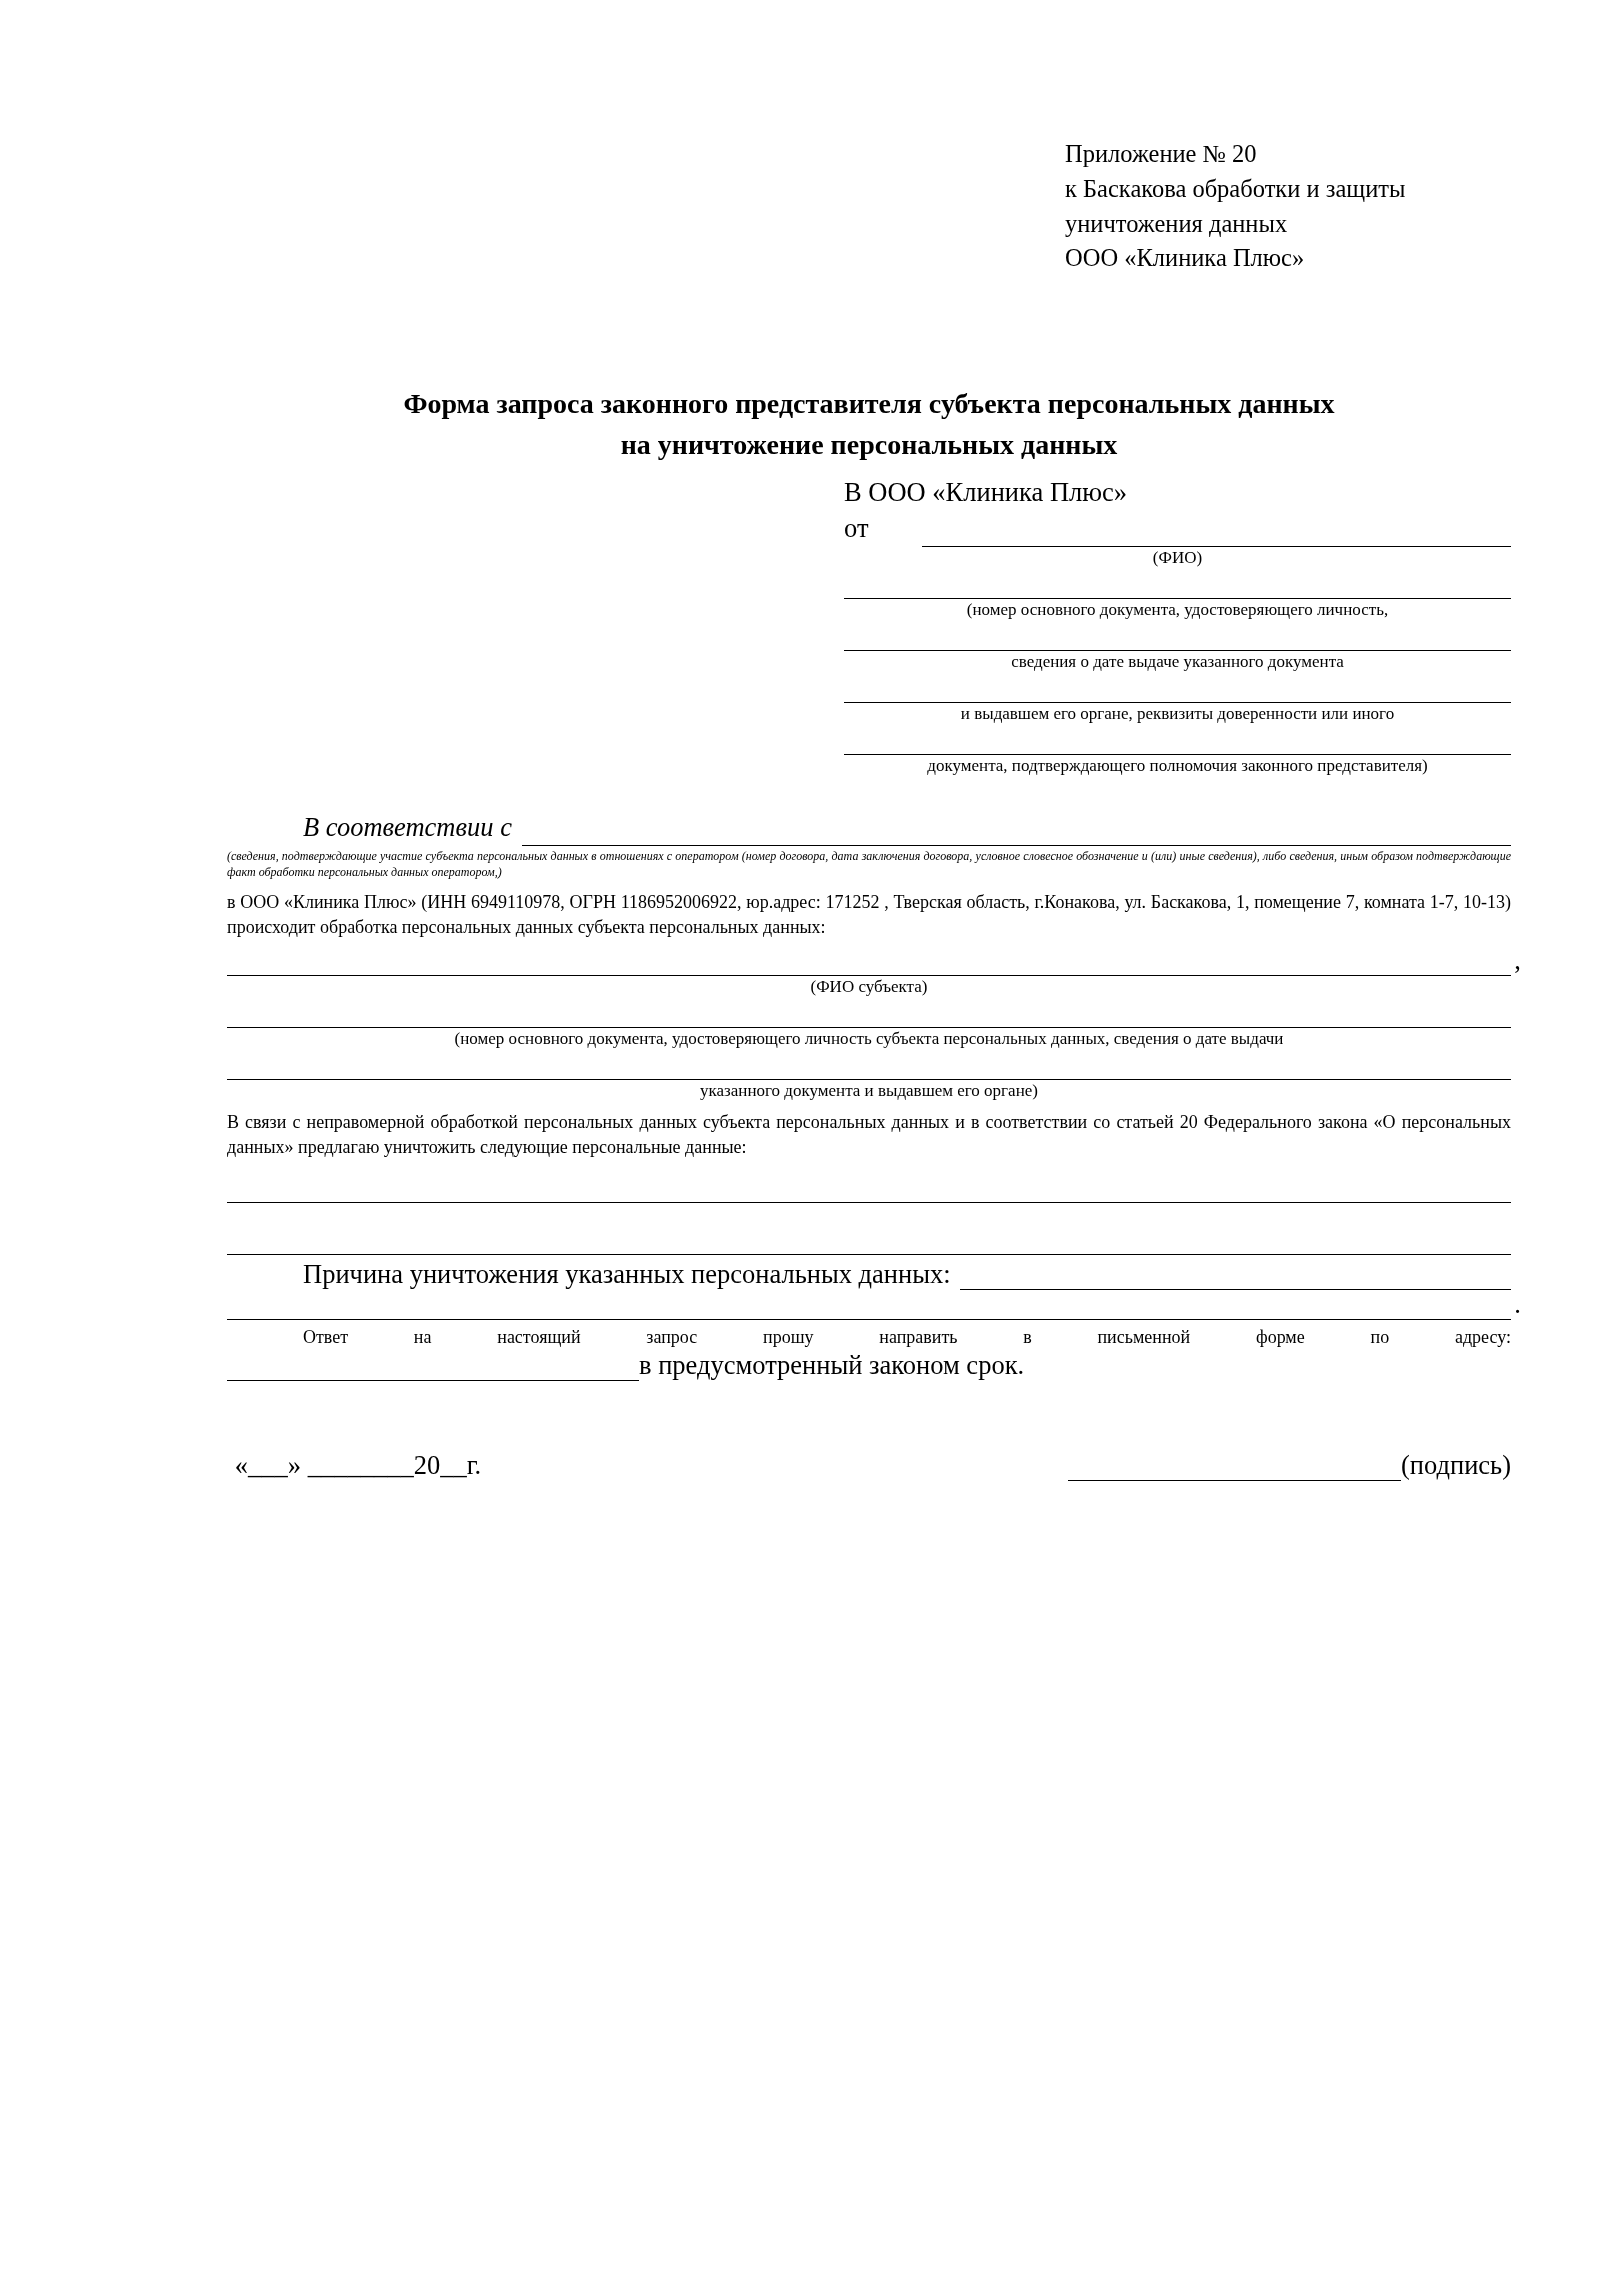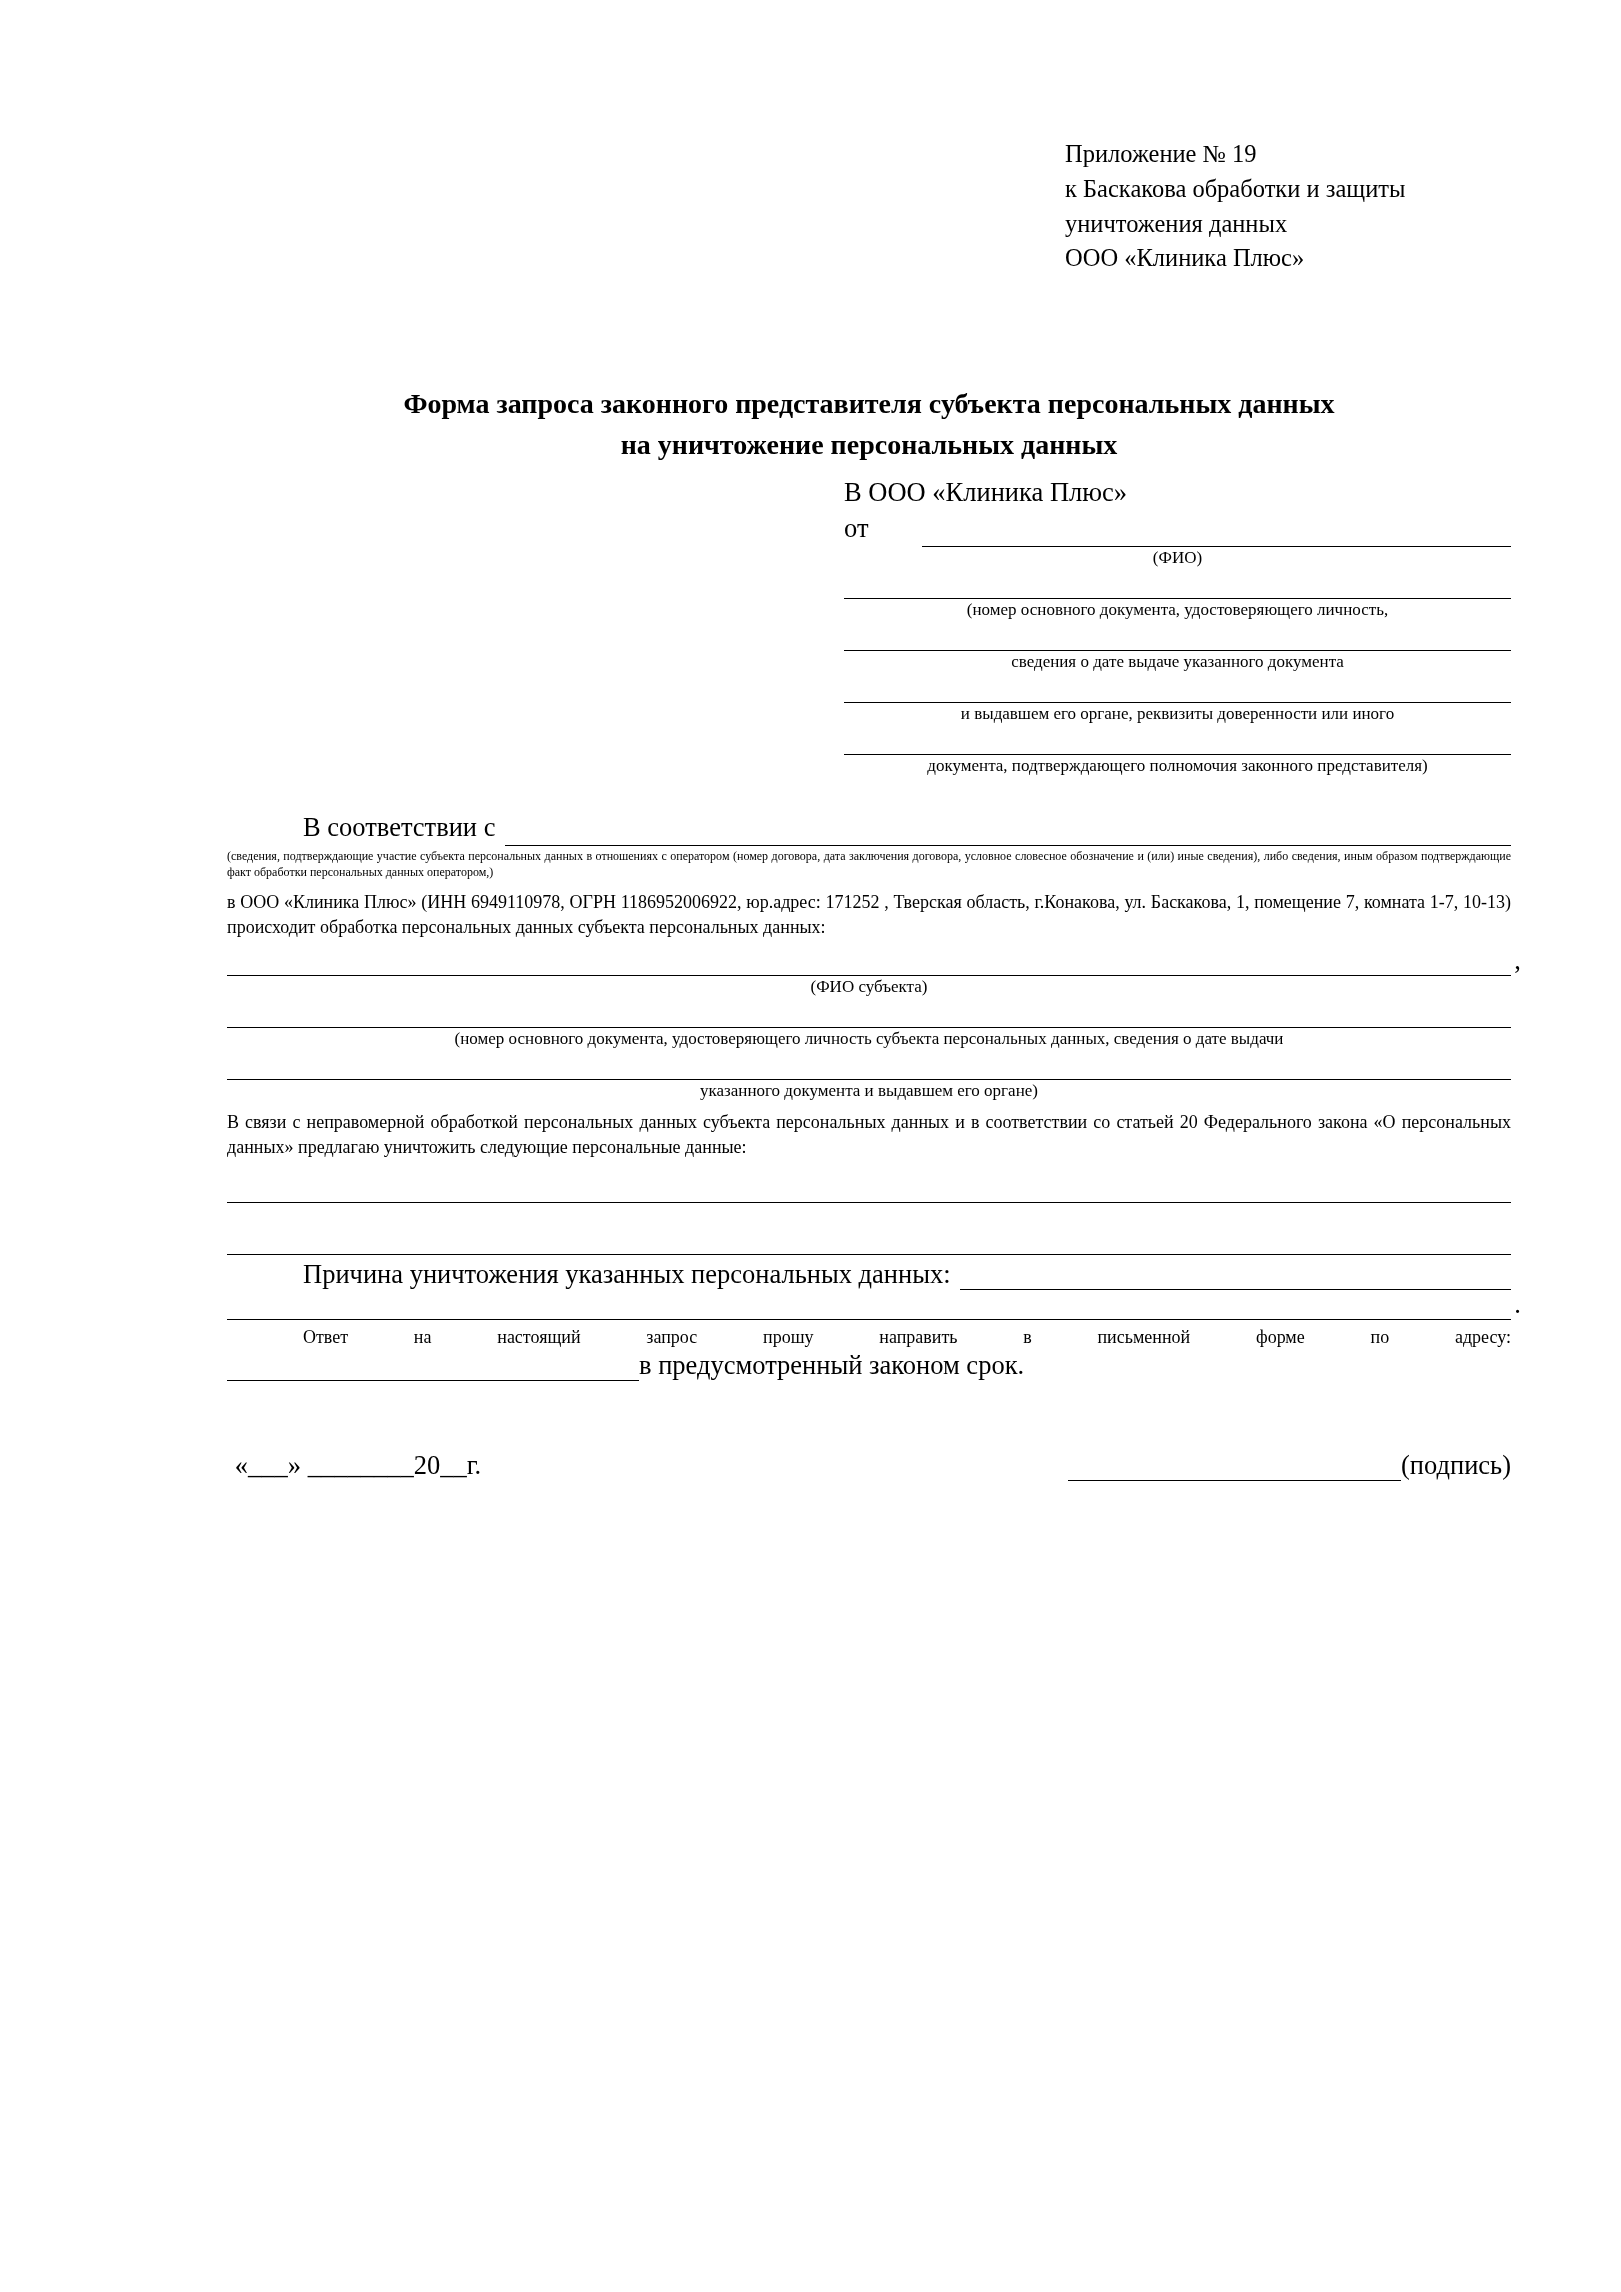--- a/index.html
+++ b/index.html
@@ -79,20 +79,21 @@
     margin-left: 617px;
     border-bottom: 1.6px solid #000;
     height: 29px;
   }
 
   
   .sec {
     margin-top: 33px;
     font-size: 26.5px;
     line-height: 1.35;
+    font-style: italic;
   }
   .inline-row {
     display: flex;
     align-items: flex-end;
   }
   .inline-row .txt { white-space: nowrap; }
   .indent { padding-left: 76px; }
 
   .smallnote {
     font-size: 12px;
@@ -139,21 +140,21 @@
 
   .nowrap { white-space: nowrap; }
 </style>
 </head>
 <body>
 
 <div class="page">
   <div class="content">
 
     <div class="header-block">
-      <div>Приложение № 19</div>
+      <div>Приложение № 20</div>
       <div>к Баскакова обработки и защиты</div>
       <div>уничтожения данных</div>
       <div>ООО «Клиника Плюс»</div>
     </div>
 
     <div class="title">
       <span>Форма запроса законного представителя субъекта персональных данных</span>
       <span class="line2">на уничтожение персональных данных</span>
     </div>
 

